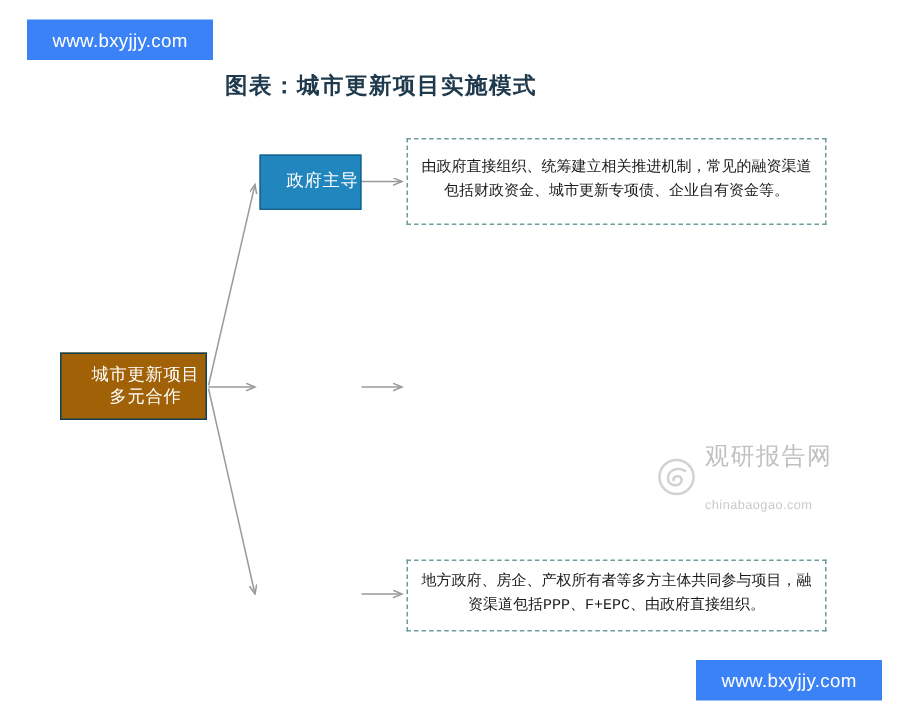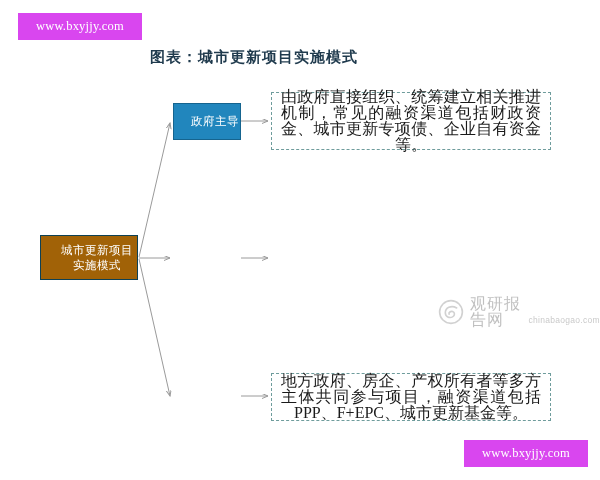--- a/index.html
+++ b/index.html
@@ -14,28 +14,28 @@
     position: relative;
     width: 600px;
     height: 480px;
     background: #ffffff;
     overflow: hidden;
   }
 
   
   .wm-banner {
     position: absolute;
-    background: #d946ef;
+    background: #3b82f6;
     color: #ffffff;
     font-size: 12.5px;
     letter-spacing: 0.2px;
     display: flex;
     align-items: center;
     justify-content: center;
-    font-family: Liberation Serif, serif;
+    font-family: Liberation Sans, sans-serif;
   }
   #wm-top {
     left: 18px;
     top: 13px;
     width: 124px;
     height: 27px;
   }
   #wm-bottom {
     left: 464px;
     top: 440px;
@@ -97,25 +97,25 @@
     box-sizing: border-box;
     left: 271px;
     width: 280px;
     border: 1.5px dashed #6e9c9c;
     background: #ffffff;
     display: flex;
     align-items: center;
     justify-content: center;
     padding: 6px 9px;
     color: #1a1a1a;
-    font-size: 16px;
+    font-size: 10px;
     line-height: 16px;
     text-align: justify;
     text-align-last: center;
-    font-family: Liberation Serif, serif;
+    font-family: Liberation Mono, monospace;
   }
   #desc-box-0 { top: 92px;  height: 58px; }
   #desc-box-1 { top: 235px; height: 48px; }
   #desc-box-2 { top: 373px; height: 48px; }
 
   
   #connectors {
     position: absolute;
     left: 0;
     top: 0;
@@ -134,20 +134,21 @@
     gap: 6px;
     opacity: 0.62;
   }
   #center-watermark .wm-logo {
     width: 26px;
     height: 26px;
     flex: none;
   }
   #center-watermark .wm-text {
     display: flex;
+    flex-direction: column;
     line-height: 1;
   }
   #center-watermark .wm-cn {
     font-size: 16px;
     color: #9a9a9a;
     font-family: "DejaVu Sans", "Liberation Sans", sans-serif;
     letter-spacing: 1px;
   }
   #center-watermark .wm-en {
     font-size: 8.5px;
@@ -182,28 +183,28 @@
     <line x1="241" y1="121" x2="268" y2="121" stroke="#9a9a9a" stroke-width="1" marker-end="url(#arrowhead)"></line>
 
     <line x1="241" y1="258" x2="268" y2="258" stroke="#9a9a9a" stroke-width="1" marker-end="url(#arrowhead)"></line>
 
     <line x1="241" y1="396" x2="268" y2="396" stroke="#9a9a9a" stroke-width="1" marker-end="url(#arrowhead)"></line>
   </svg>
 
   <div id="root-node" class="node">
     <span>
       <span>城市更新项目</span><br>
-      <span>实施模式</span>
+      <span>多元合作</span>
     </span>
   </div>
 
   <div id="branch-node-0" class="node branch-node">政府主导</div>
 
   <div id="desc-box-0" class="desc-box">由政府直接组织、统筹建立相关推进机制，常见的融资渠道包括财政资金、城市更新专项债、企业自有资金等。</div>
-  <div id="desc-box-2" class="desc-box">地方政府、房企、产权所有者等多方主体共同参与项目，融资渠道包括PPP、F+EPC、城市更新基金等。</div>
+  <div id="desc-box-2" class="desc-box">地方政府、房企、产权所有者等多方主体共同参与项目，融资渠道包括PPP、F+EPC、由政府直接组织。</div>
 
   <div id="center-watermark">
     <svg class="wm-logo" viewBox="0 0 32 32" xmlns="http://www.w3.org/2000/svg">
       <circle cx="16" cy="16" r="14" fill="none" stroke="#b5b5b5" stroke-width="2"></circle>
       <path d="M23 11 C16 7, 9 11, 9 17 C9 22, 14 24, 18 22 C21 20.5, 21 16.5, 18 15.5 C15.5 14.7, 13 16.5, 13.6 18.6" fill="none" stroke="#b5b5b5" stroke-width="2" stroke-linecap="round"></path>
     </svg>
     <span class="wm-text">
       <span class="wm-cn">观研报告网</span>
       <span class="wm-en">chinabaogao.com</span>
     </span>

